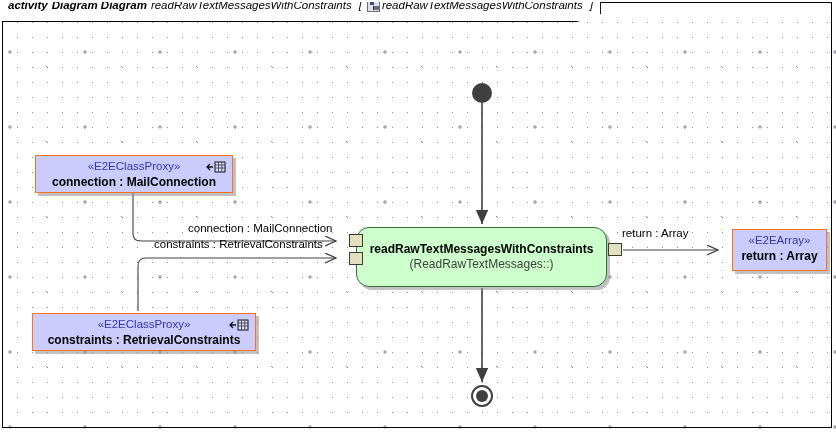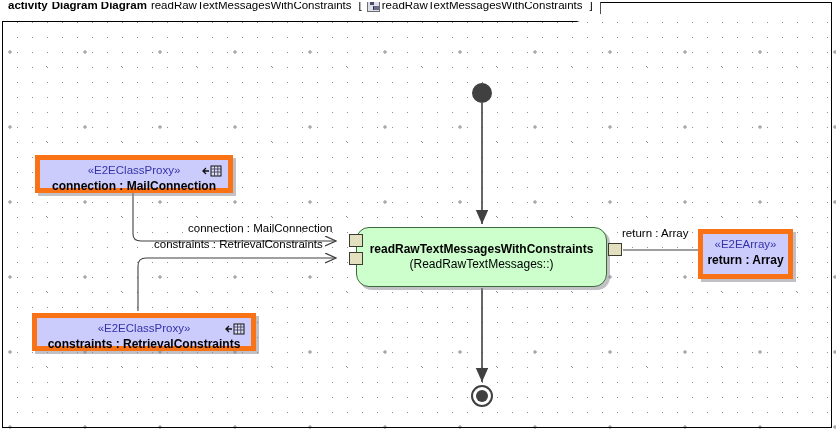--- a/index.html
+++ b/index.html
@@ -60,20 +60,21 @@
     background: #ffffff;
     box-sizing: border-box;
     display: flex;
     align-items: center;
     padding: 0 4px 13px 6px;
     white-space: nowrap;
     font-size: 11.5px;
     color: #000;
     -webkit-clip-path: polygon(0 0, 100% 0, 100% 60%, 96% 100%, 0 100%);
     clip-path: polygon(0 0, 100% 0, 100% 60%, 96% 100%, 0 100%);
+    font-style: italic;
   }
   #header-tab .kw {
     font-weight: bold;
     margin-right: 4px;
   }
   #header-tab .dname { margin-right: 4px; }
   #header-tab .brk { margin: 0 3px; }
   .tab-icon {
     display: inline-block;
     width: 13px; height: 13px;
@@ -97,21 +98,21 @@
     left: 5px; top: 6px;
     width: 5px; height: 4px;
     background: #6b6b8c;
     border-left: 1px solid #33334d;
   }
 
   
   .proxy {
     position: absolute;
     background: #ccccfc;
-    border: 5px solid #f97316;
+    border: 1px solid #f97316;
     box-sizing: border-box;
     box-shadow: 3px 3px 0 rgba(140,140,150,0.55);
     padding: 3px 0 4px 0;
     text-align: center;
   }
   .proxy .stereo {
     color: #3333aa;
     font-size: 11.5px;
     line-height: 15px;
     display: block;
@@ -148,21 +149,21 @@
   }
   #act-node .title {
     font-weight: bold;
     font-size: 12px;
     color: #000;
     line-height: 15px;
     white-space: nowrap;
   }
   #act-node .sub {
     font-size: 12px;
-    color: #000000;
+    color: #404040;
     line-height: 15px;
     white-space: nowrap;
   }
 
   
   .pin {
     position: absolute;
     width: 14px; height: 13px;
     background: #e3e0c0;
     border: 1px solid #3b3b30;
@@ -362,18 +363,18 @@
   <div class="proxy" style="left:32px; top:313px; width:224px; height:38px;">
     <span class="stereo">«E2EClassProxy»</span>
     <span class="nm">constraints : RetrievalConstraints</span>
     <svg class="proxy-icon" viewBox="0 0 20 12">
       <path d="M7,6 L1,6 M4,3 L1,6 L4,9" stroke="#111" stroke-width="1.3" fill="none"></path>
       <rect x="9" y="1" width="10" height="10" fill="#dcdcea" stroke="#111" stroke-width="1"></rect>
       <path d="M9,4 H19 M9,7 H19 M12.5,1 V11 M15.8,1 V11" stroke="#33335a" stroke-width="0.8"></path>
     </svg>
   </div>
 
-  <div class="proxy" style="left:698px; top:229px; width:95px; height:50px;">
+  <div class="proxy" style="left:732px; top:229px; width:95px; height:42px;">
     <span class="stereo">«E2EArray»</span>
     <span class="nm">return : Array</span>
   </div>
 
 </div>
 
 </body></html>

